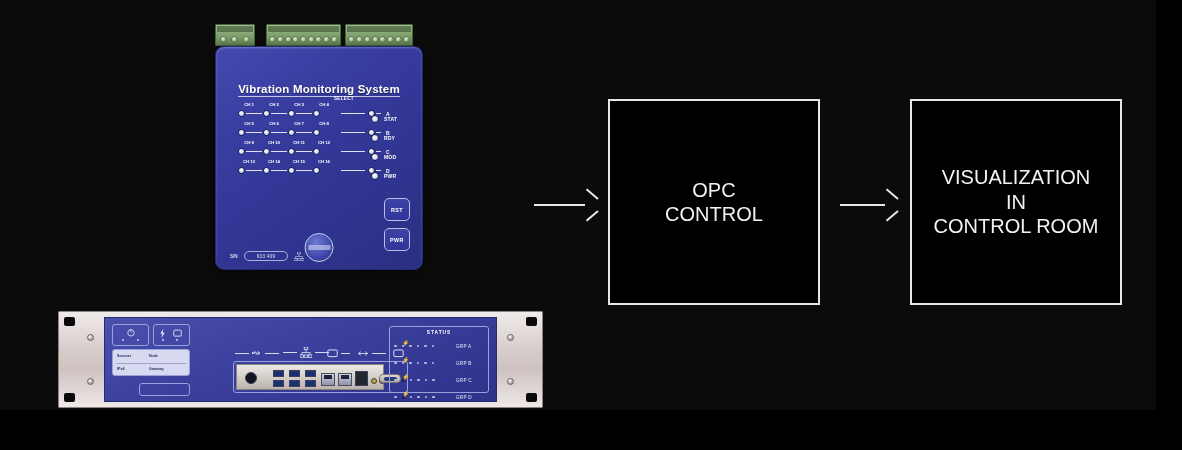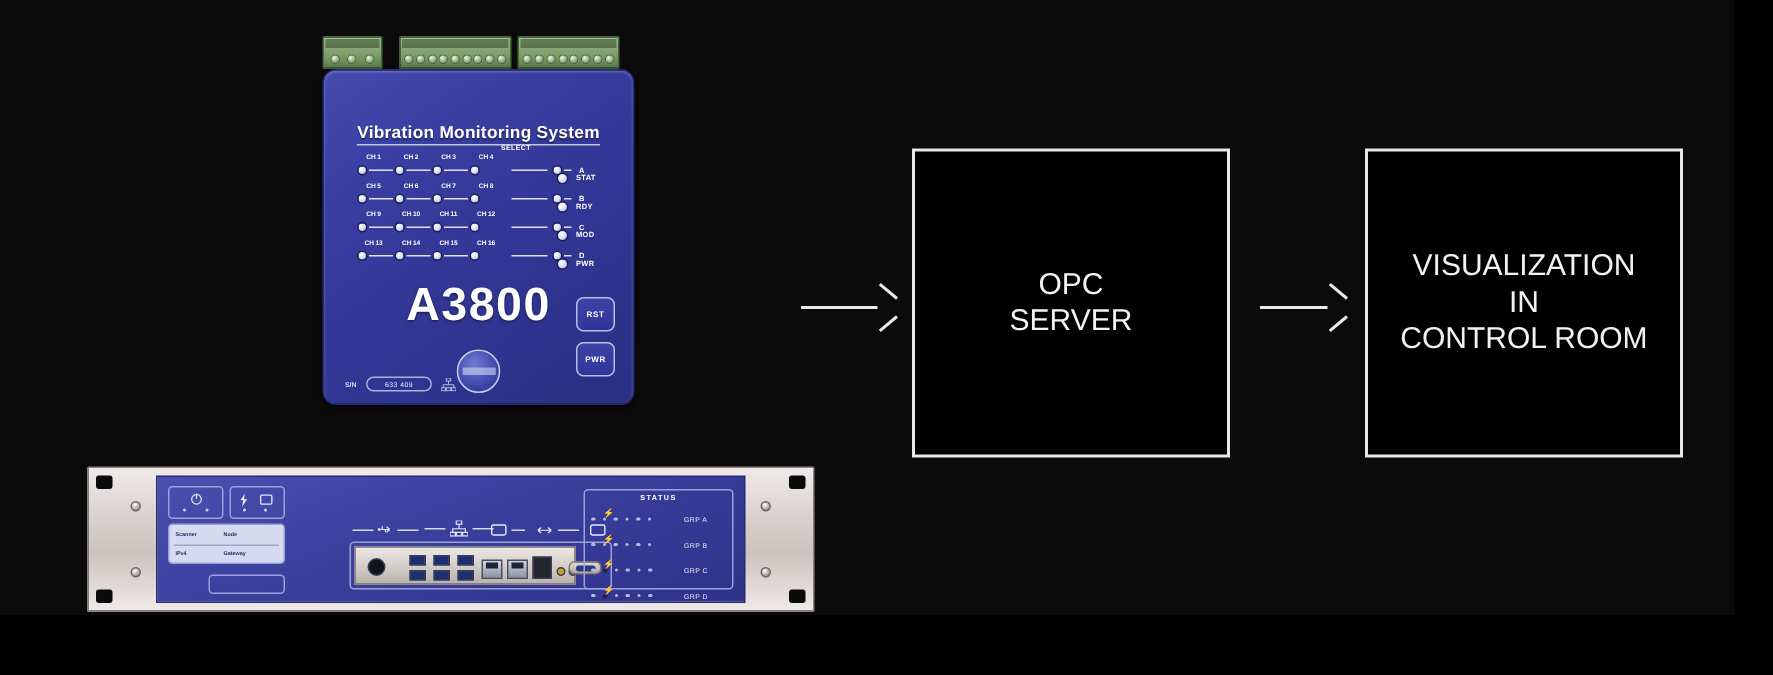--- a/index.html
+++ b/index.html
@@ -401,21 +401,20 @@
         <div class="status-row">
           <span class="led"></span>
           <span>MOD</span>
         </div>
         <div class="status-row">
           <span class="led"></span>
           <span>PWR</span>
         </div>
       </div>
 
-      <div class="a3800-model">A3800</div>
 
       <div class="brand-disc">
         <div class="brand-disc-bar"></div>
       </div>
 
       <div class="rst-pwr">
         <div class="sq-btn">RST</div>
         <div class="sq-btn">PWR</div>
       </div>
 
@@ -592,21 +591,21 @@
       </div>
     </div>
   </div>
 
   <div class="arrow" id="arrow1">
     <span class="arrow-shaft"></span>
     <span class="arrow-head-open"></span>
   </div>
 
   <div class="flow-box" id="opc-box">OPC
-SERVER</div>
+CONTROL</div>
 
   <div class="arrow" id="arrow2">
     <span class="arrow-shaft"></span>
     <span class="arrow-head-open"></span>
   </div>
 
   <div class="flow-box" id="viz-box">VISUALIZATION
 IN
 CONTROL ROOM</div>
 </div>

